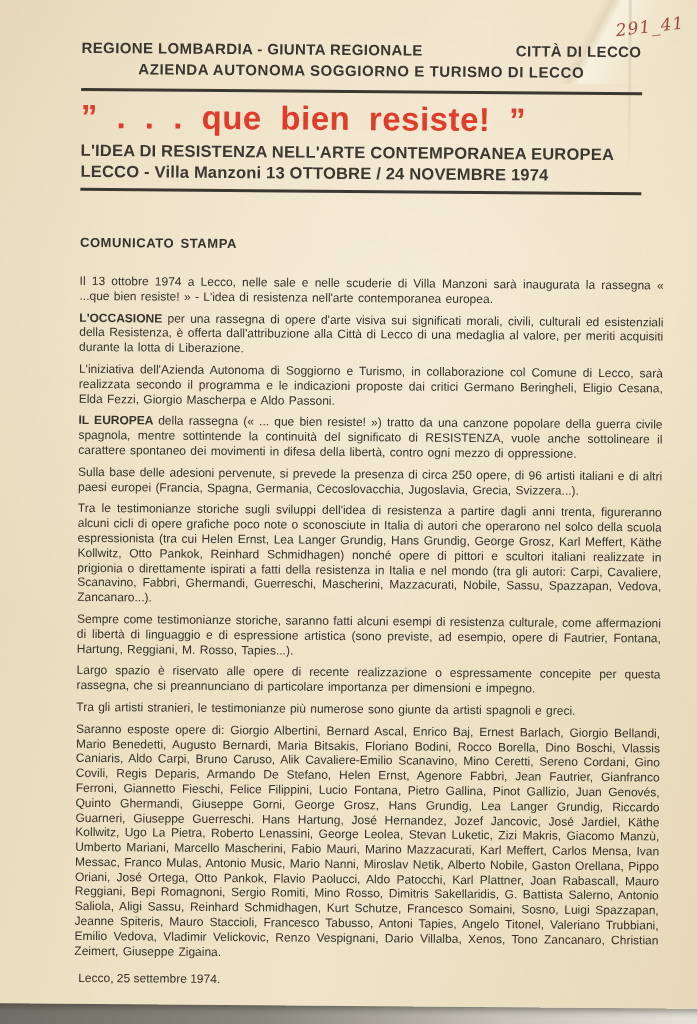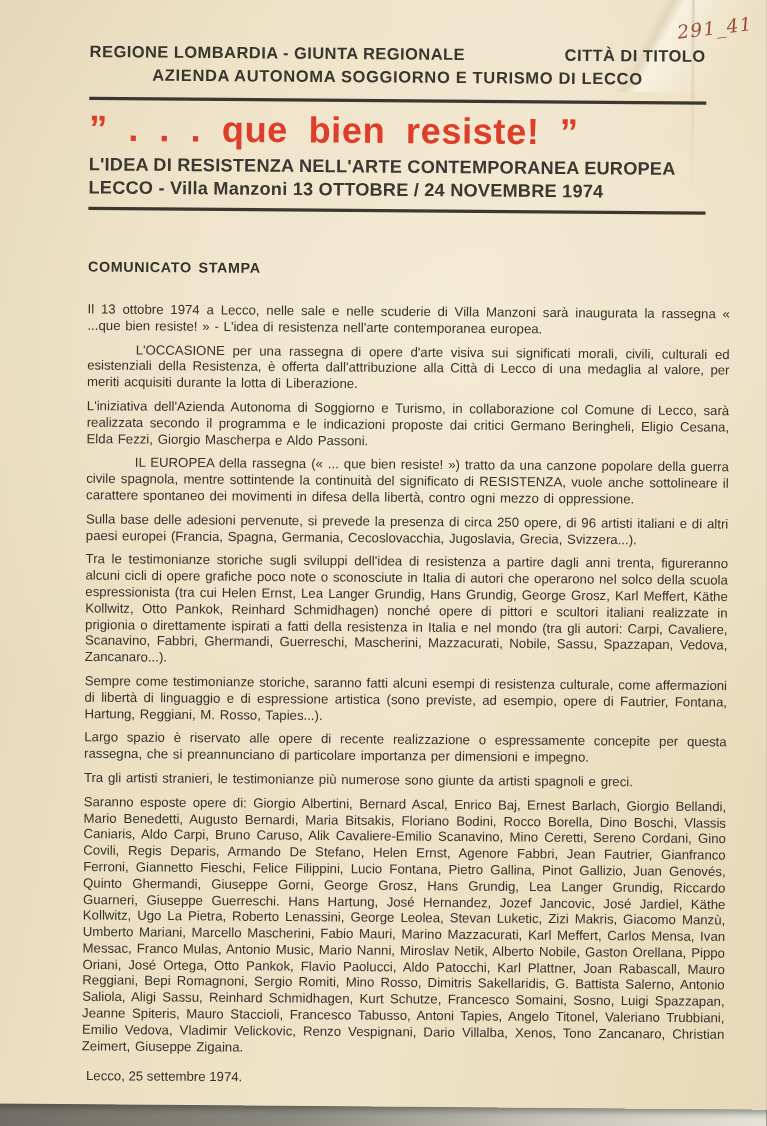--- a/index.html
+++ b/index.html
@@ -143,21 +143,21 @@
     width: 584px;
   }
   .para {
     margin: 0 0 7px 0;
     font-size: 12px;
     line-height: 14.8px;
     text-align: justify;
     word-spacing: 1px;
     color: #353229;
   }
-  .para strong { font-weight: normal; margin-left: 44px; }
+  .para strong { font-weight: bold; }
 
   .dateline {
     margin: 13px 0 0 82px;
     font-size: 12px;
     color: #353229;
   }
 </style>
 </head>
 <body>
 
@@ -167,21 +167,21 @@
   <div class="paper">
     <div class="fold"></div>
     <div class="crease-vertical"></div>
 
     <div class="content">
       <div class="handwritten">291_41</div>
 
       <div class="org-header">
         <div class="org-line1">
           <span>REGIONE LOMBARDIA - GIUNTA REGIONALE</span>
-          <span>CITTÀ DI TITOLO</span>
+          <span>CITTÀ DI LECCO</span>
         </div>
         <div class="org-line2">AZIENDA AUTONOMA SOGGIORNO E TURISMO DI LECCO</div>
       </div>
 
       <div class="rule rule1"></div>
 
       <h1 class="title">” . . . que bien resiste! ”</h1>
 
       <div class="subtitle subtitle-first">L'IDEA DI RESISTENZA NELL'ARTE CONTEMPORANEA EUROPEA</div>
       <div class="subtitle">LECCO - Villa Manzoni 13 OTTOBRE / 24 NOVEMBRE 1974</div>

